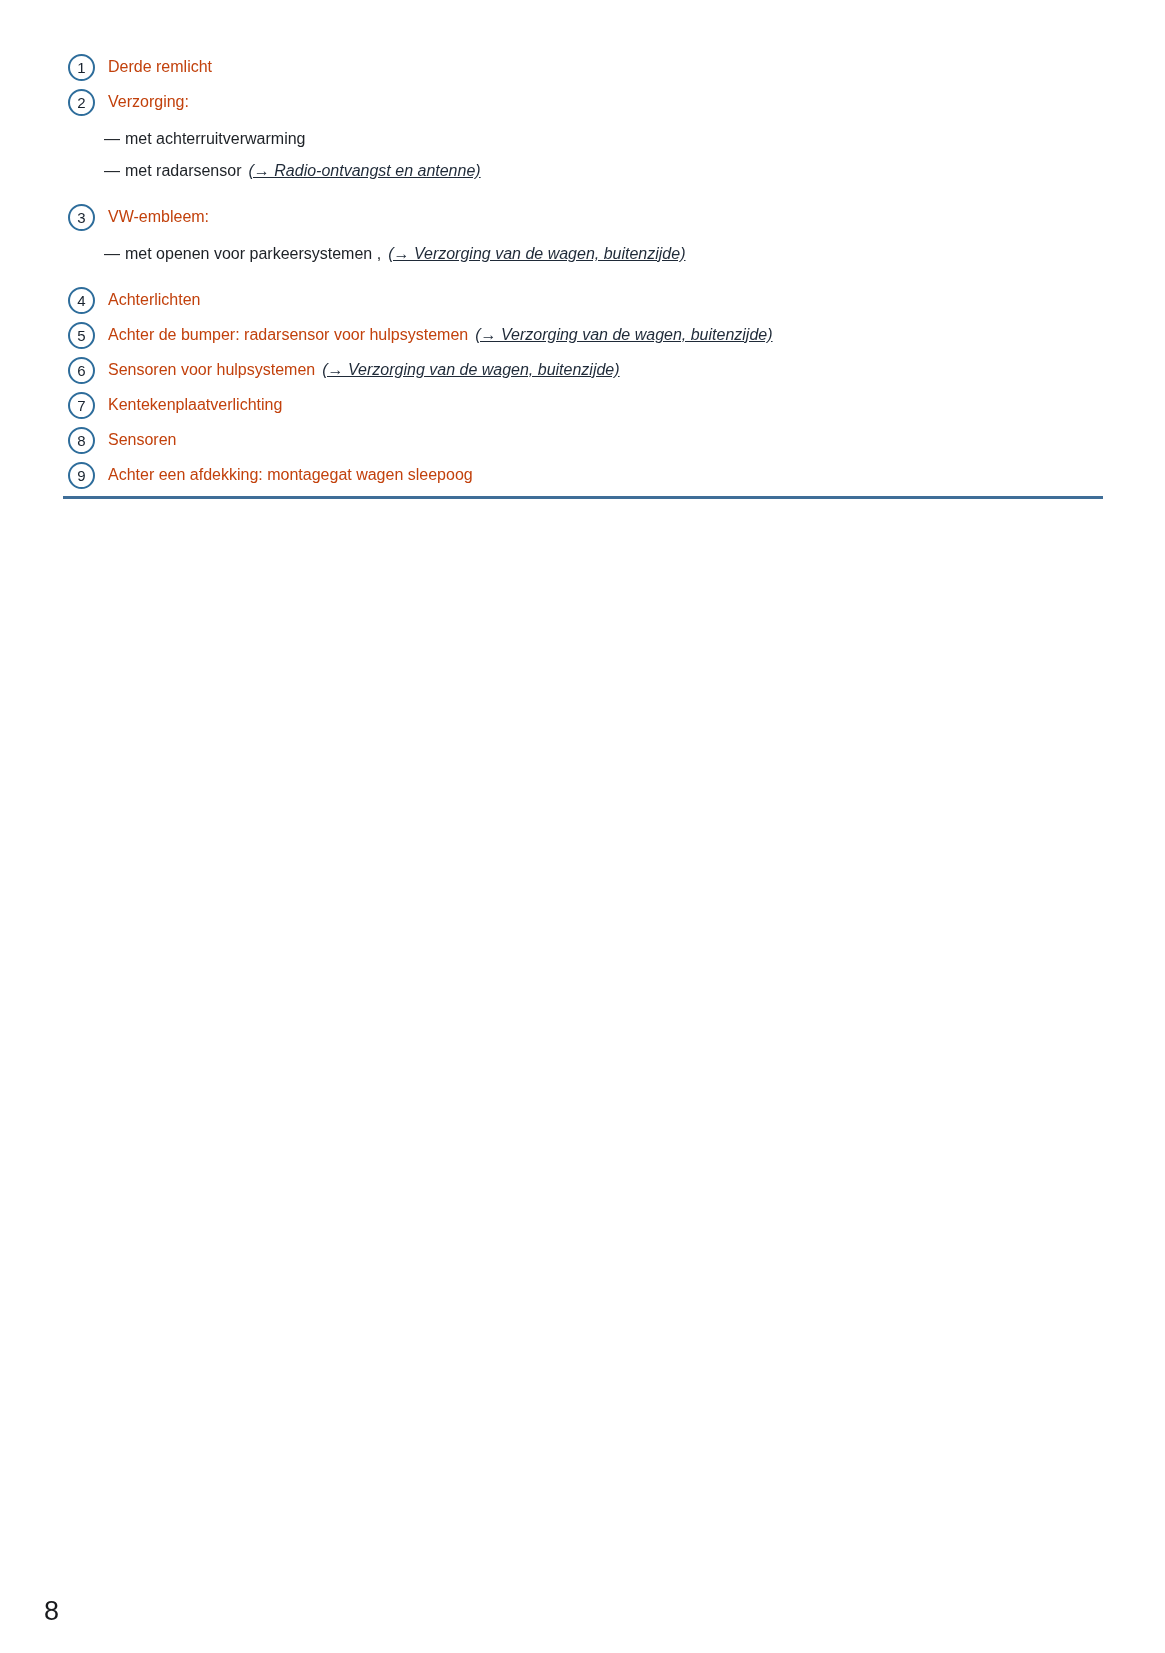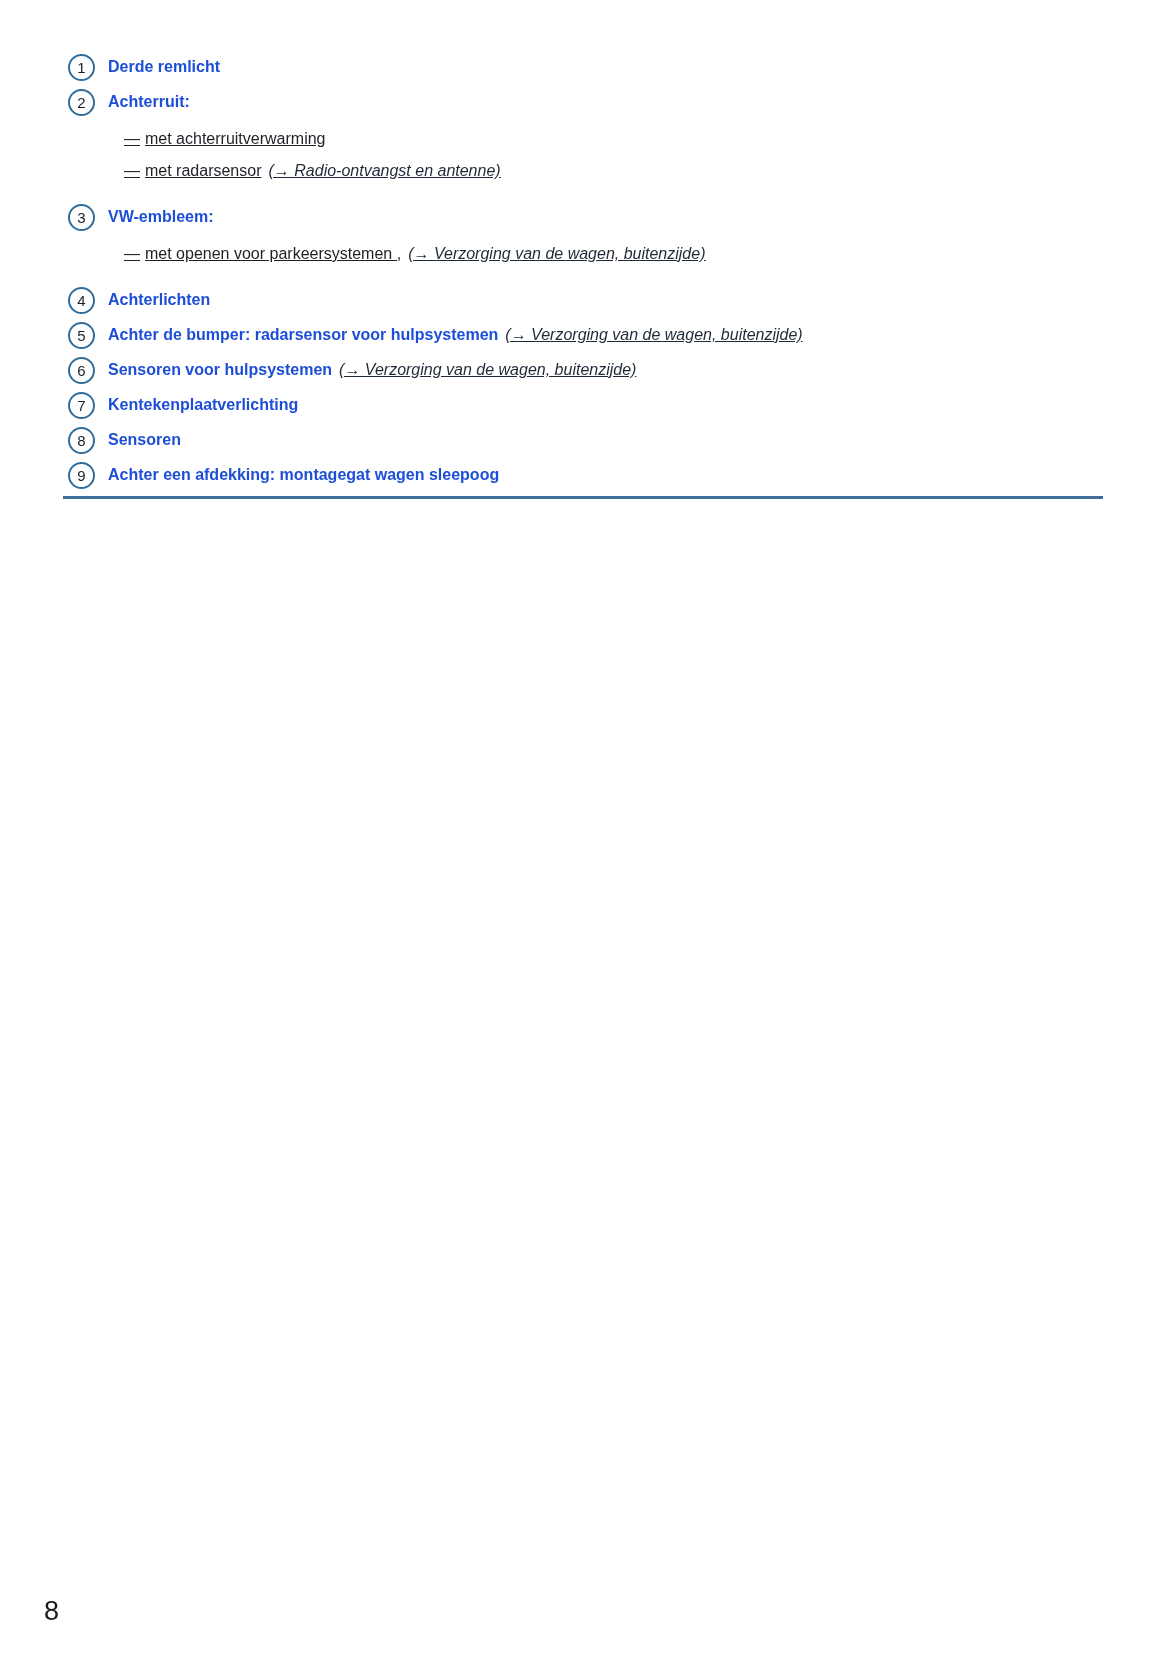--- a/index.html
+++ b/index.html
@@ -41,26 +41,24 @@
     border-radius: 50%;
     display: flex;
     align-items: center;
     justify-content: center;
     font-size: 15px;
     color: #18222e;
     margin-right: 13px;
   }
   .item-label {
     font-size: 16px;
-    color: #1d4ed8;
-    font-weight: bold;
+    color: #c2410c;
   }
   .subs {
-    margin: 4px 0 16px 56px;
-    text-decoration: underline;
+    margin: 4px 0 16px 36px;
   }
   .sub {
     line-height: 32px;
     font-size: 16px;
     white-space: nowrap;
   }
   .dash {
     margin-right: 5px;
     color: #1d2126;
   }
@@ -96,21 +94,21 @@
       <span class="num-circle">
           <span>1</span>
         </span>
       <span class="item-label">Derde remlicht</span>
     </div>
 
     <div class="item-row">
       <span class="num-circle">
           <span>2</span>
         </span>
-      <span class="item-label">Achterruit:</span>
+      <span class="item-label">Verzorging:</span>
     </div>
     <div class="subs">
       <div class="sub">
         <span class="dash">—</span><span>met achterruitverwarming</span>
       </div>
       <div class="sub">
         <span class="dash">—</span><span>met radarsensor</span><a class="ref-link">(→ Radio-ontvangst en antenne)</a>
       </div>
     </div>
 

